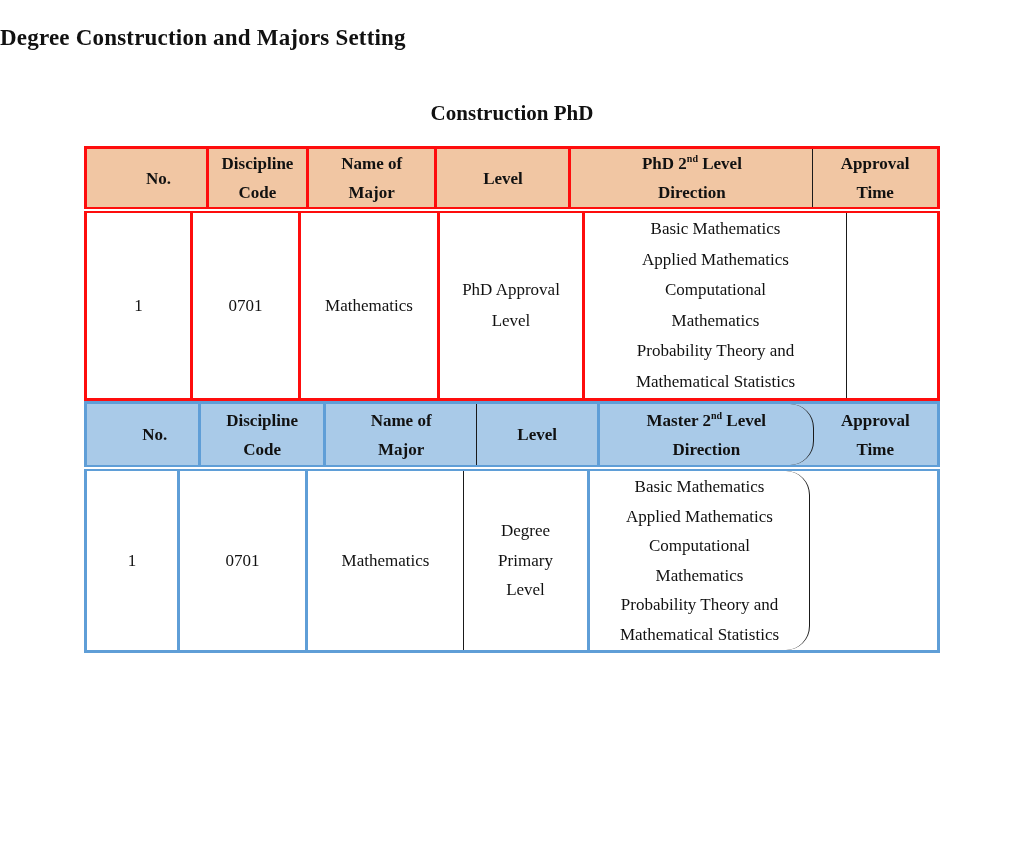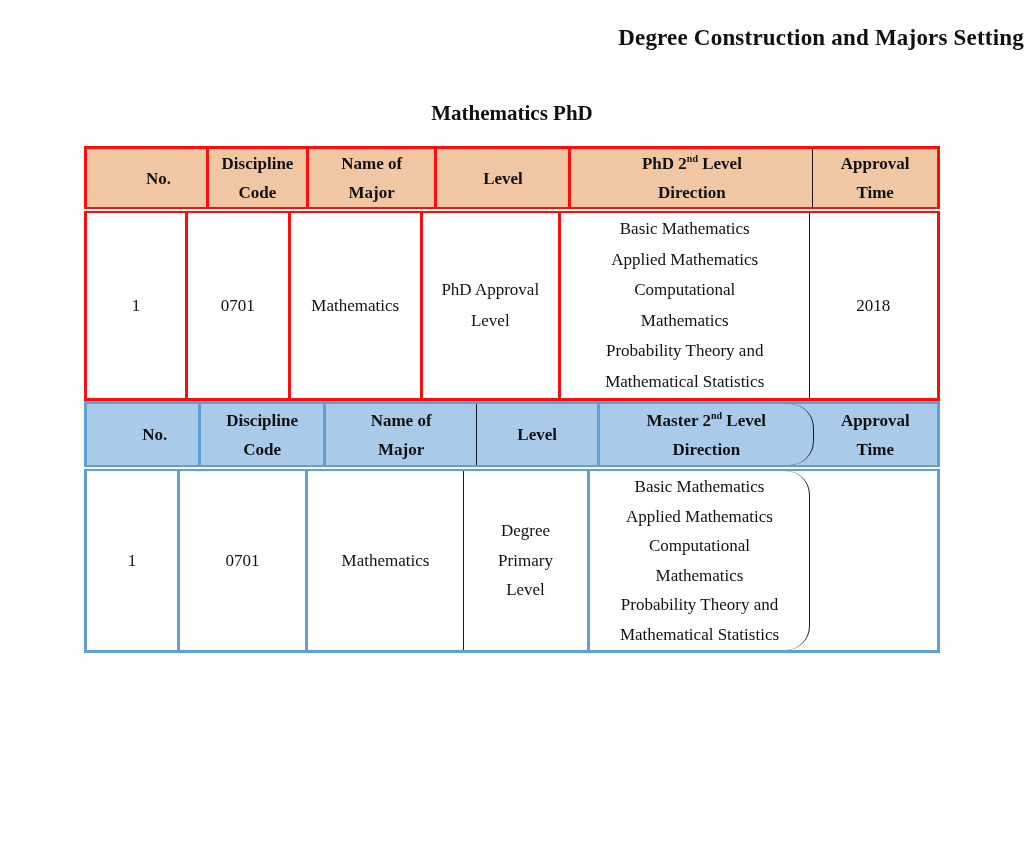--- a/index.html
+++ b/index.html
@@ -5,21 +5,21 @@
   * { box-sizing: border-box; margin: 0; padding: 0; }
   html, body { background: #ffffff; }
   body {
     width: 1024px; height: 846px;
     font-family: "Liberation Serif", "DejaVu Serif", serif;
     color: #111111;
     padding-top: 25px;
     overflow: hidden;
   }
   .doc-title {
-    text-align: right;
+    text-align: left;
     font-size: 23px;
     font-weight: bold;
     letter-spacing: 0.2px;
   }
   .sec-title {
     text-align: center;
     font-size: 21px;
     font-weight: bold;
   }
   .st1 { margin-top: 50px; margin-bottom: 20px; }
@@ -72,21 +72,21 @@
   sup { font-size: 10px; vertical-align: super; line-height: 0; font-weight: bold; }
 </style>
 </head>
 <body>
 
 <main>
 
   <h1 class="doc-title">Degree Construction and Majors Setting</h1>
 
   <section>
-    <h2 class="sec-title st1">Mathematics PhD</h2>
+    <h2 class="sec-title st1">Construction PhD</h2>
     <div class="tbl t1" style="--bc: #fe0d0d; --hbg: #f1c6a3; --dv: #1a1a1a;">
       <div class="tr header">
         <div class="td c0">
             <div class="hlines">
               <div>No.</div>
             </div>
           </div>
         <div class="td c1">
             <div class="hlines">
               <div>Discipline</div>
@@ -128,21 +128,20 @@
         <div class="td c4 blk">
             <div class="blines">
               <div>Basic Mathematics</div>
               <div>Applied Mathematics</div>
               <div>Computational</div>
               <div>Mathematics</div>
               <div>Probability Theory and</div>
               <div>Mathematical Statistics</div>
             </div>
           </div>
-        <div class="td c5">2018</div>
       </div>
     </div>
   </section>
 
   <section>
     <div class="tbl t2" style="--bc: #5f9ed7; --hbg: #a9cae8; --dv: #1a1a1a;">
       <div class="tr header">
         <div class="td c0">
             <div class="hlines">
               <div>No.</div>

